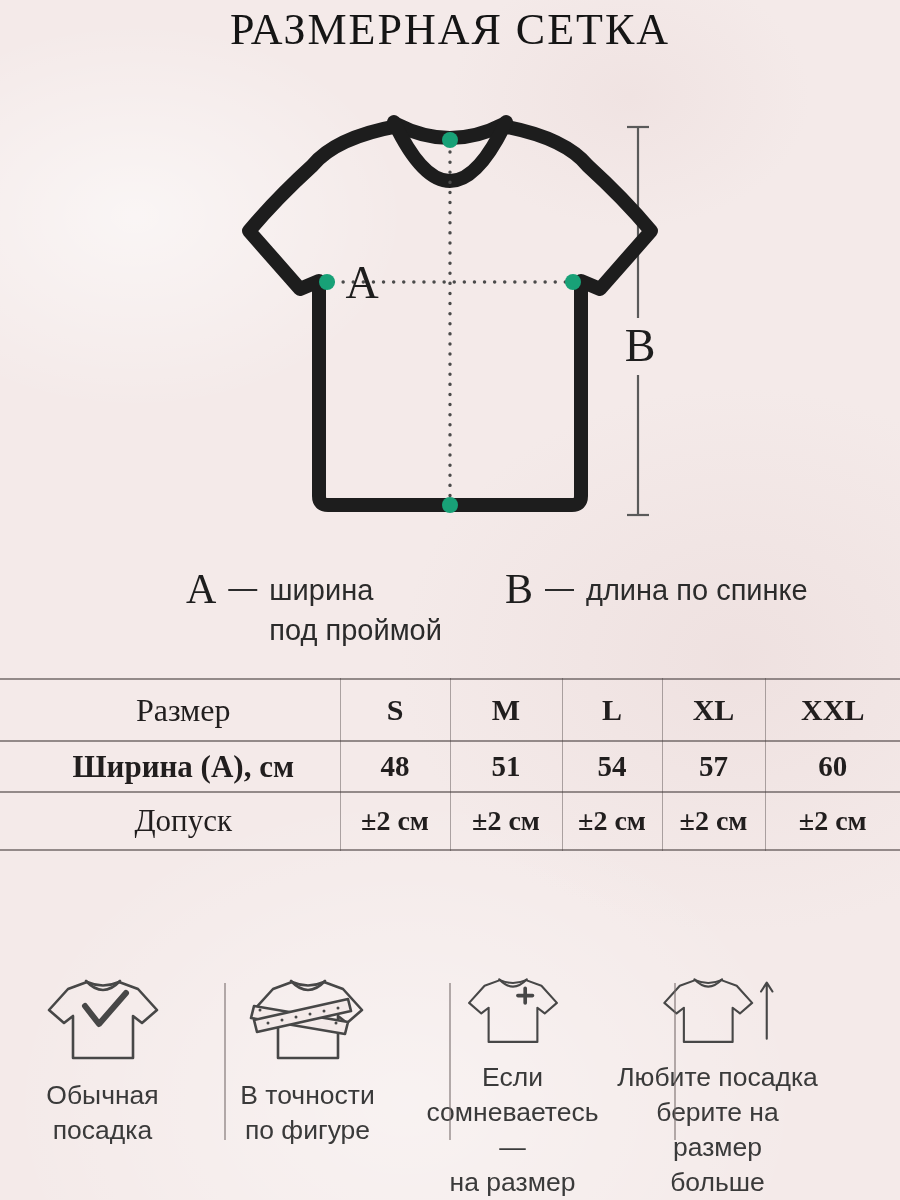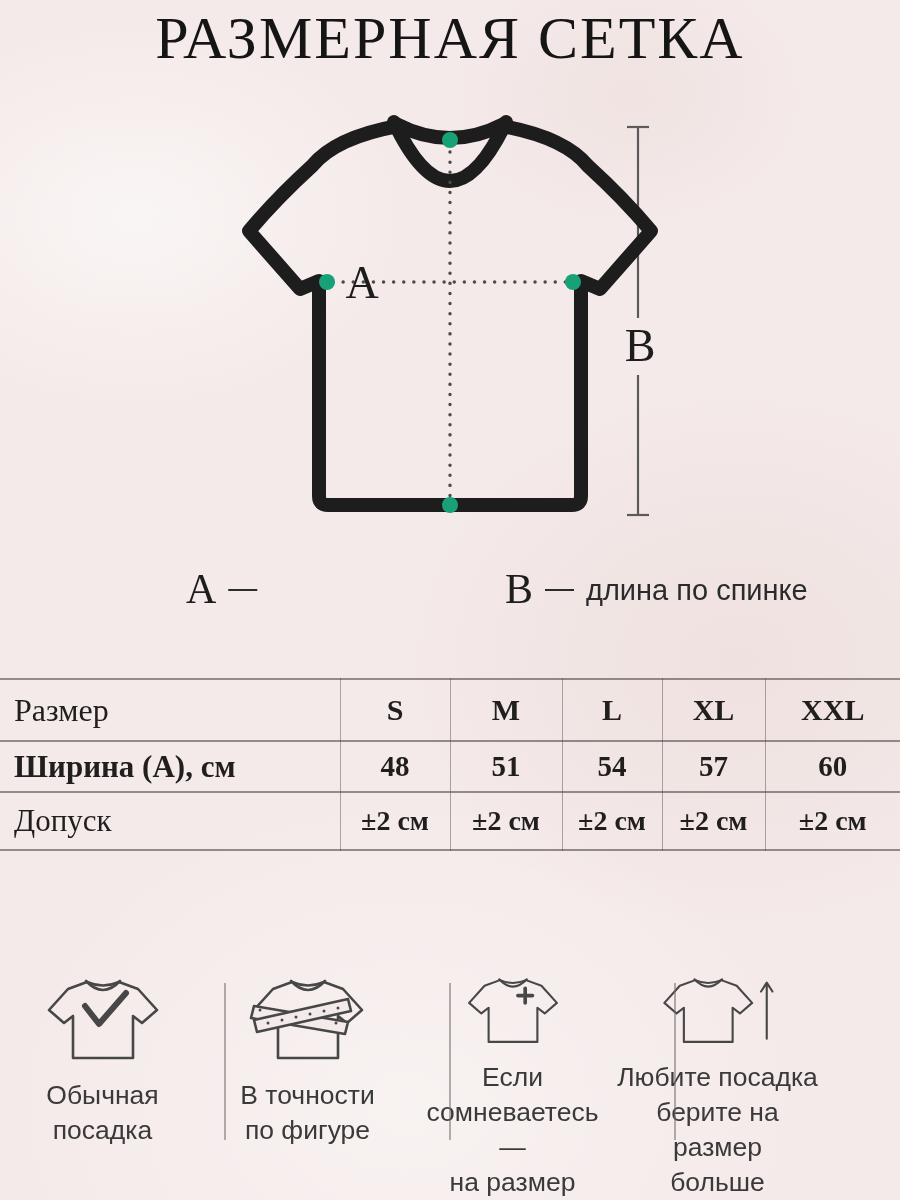--- a/index.html
+++ b/index.html
@@ -9,41 +9,41 @@
     background-color:#f4eae9;
     background-image:
       radial-gradient(ellipse 420px 300px at 15% 18%, rgba(255,255,255,0.55), transparent 65%),
       radial-gradient(ellipse 520px 420px at 82% 55%, rgba(232,214,213,0.45), transparent 65%),
       radial-gradient(ellipse 620px 480px at 45% 92%, rgba(255,255,255,0.40), transparent 65%),
       radial-gradient(ellipse 300px 220px at 70% 8%, rgba(236,220,219,0.5), transparent 60%);
     color:#1d1d1d;
   }
   .title{
     position:absolute;top:0;left:0;right:0;text-align:center;
-    font-family:"Liberation Serif",serif;font-size:60px;font-weight:400;
+    font-family:"Liberation Serif",serif;font-size:44px;font-weight:400;
     letter-spacing:2px;padding-top:4px;color:#151515;
   }
   .diagram-svg{position:absolute;top:60px;left:0;}
   
   .legend-group{position:absolute;display:flex;align-items:flex-start;color:#2b2b2b;}
   .legend-a{left:186px;top:570px;}
   .legend-b{left:505px;top:570px;}
   .legend-letter{font-family:"Liberation Serif",serif;font-size:42px;line-height:38px;color:#1d1d1d;}
   .legend-dash{font-size:29px;line-height:36px;margin:0 12px;color:#2b2b2b;}
   .legend-text{font-size:29px;line-height:40px;}
   
   .size-table{
     position:absolute;top:678px;left:0;width:900px;
     border-collapse:collapse;table-layout:fixed;
     font-family:"Liberation Serif",serif;color:#211e1e;
     border-top:2px solid rgba(95,86,86,0.65);
   }
   .size-table tr{border-bottom:2px solid rgba(95,86,86,0.65);}
   .size-table td{vertical-align:middle;text-align:center;}
-  .size-table td.lbl{text-align:left;padding-left:14px;font-size:31px;font-weight:400;}
+  .size-table td.lbl{text-align:center;padding-left:28px;font-size:31px;font-weight:400;}
   .size-table td.val{border-left:1.5px solid rgba(110,100,100,0.55);font-weight:700;font-size:29px;}
   .size-table tr.r-head td{height:58px;}
   .size-table tr.r-head td.lbl{font-size:32px;}
   .size-table tr.r-head td.val{font-size:30px;}
   .size-table tr.r1 td{height:61px;}
   .size-table tr.r2 td{height:47px;font-weight:bold;}
   .size-table tr.r3 td{height:54px;}
   .size-table tr.r3 td.val{font-size:28px;}
   
   .fit-guide{position:absolute;top:960px;left:0;width:820px;height:240px;display:flex;}
@@ -97,20 +97,24 @@
     <circle cx="573" cy="222" r="8"></circle>
     <circle cx="450" cy="445" r="8"></circle>
   </g>
   <text x="362" y="238" text-anchor="middle" font-family="Liberation Serif, serif" font-size="46" fill="#1d1d1d">А</text>
   <text x="640" y="301" text-anchor="middle" font-family="Liberation Serif, serif" font-size="46" fill="#1d1d1d">В</text>
 </svg>
 
 <div class="legend-group legend-a">
   <span class="legend-letter">А</span>
   <span class="legend-dash">—</span>
+  <span class="legend-text">
+    <div>ширина</div>
+    <div>под проймой</div>
+  </span>
 </div>
 <div class="legend-group legend-b">
   <span class="legend-letter">В</span>
   <span class="legend-dash">—</span>
   <span class="legend-text">длина по спинке</span>
 </div>
 
 <table class="size-table">
   <colgroup>
     <col style="width:340px">

